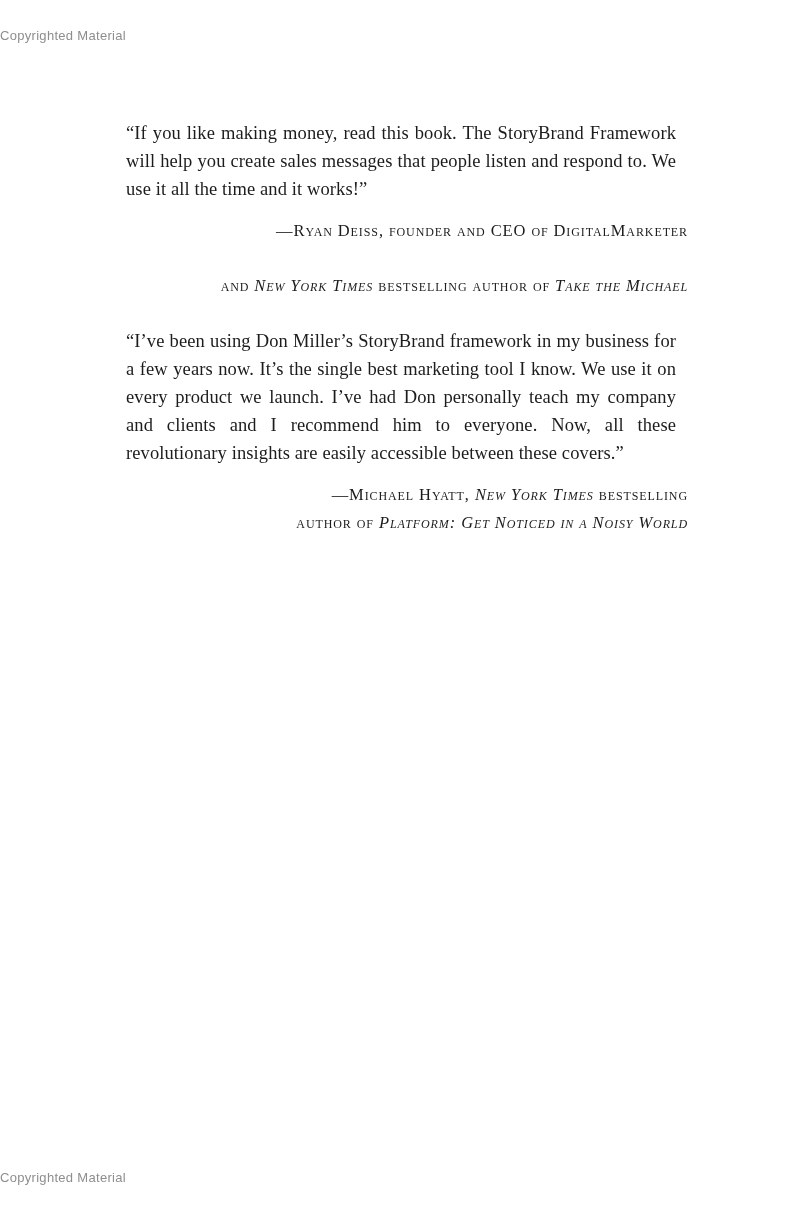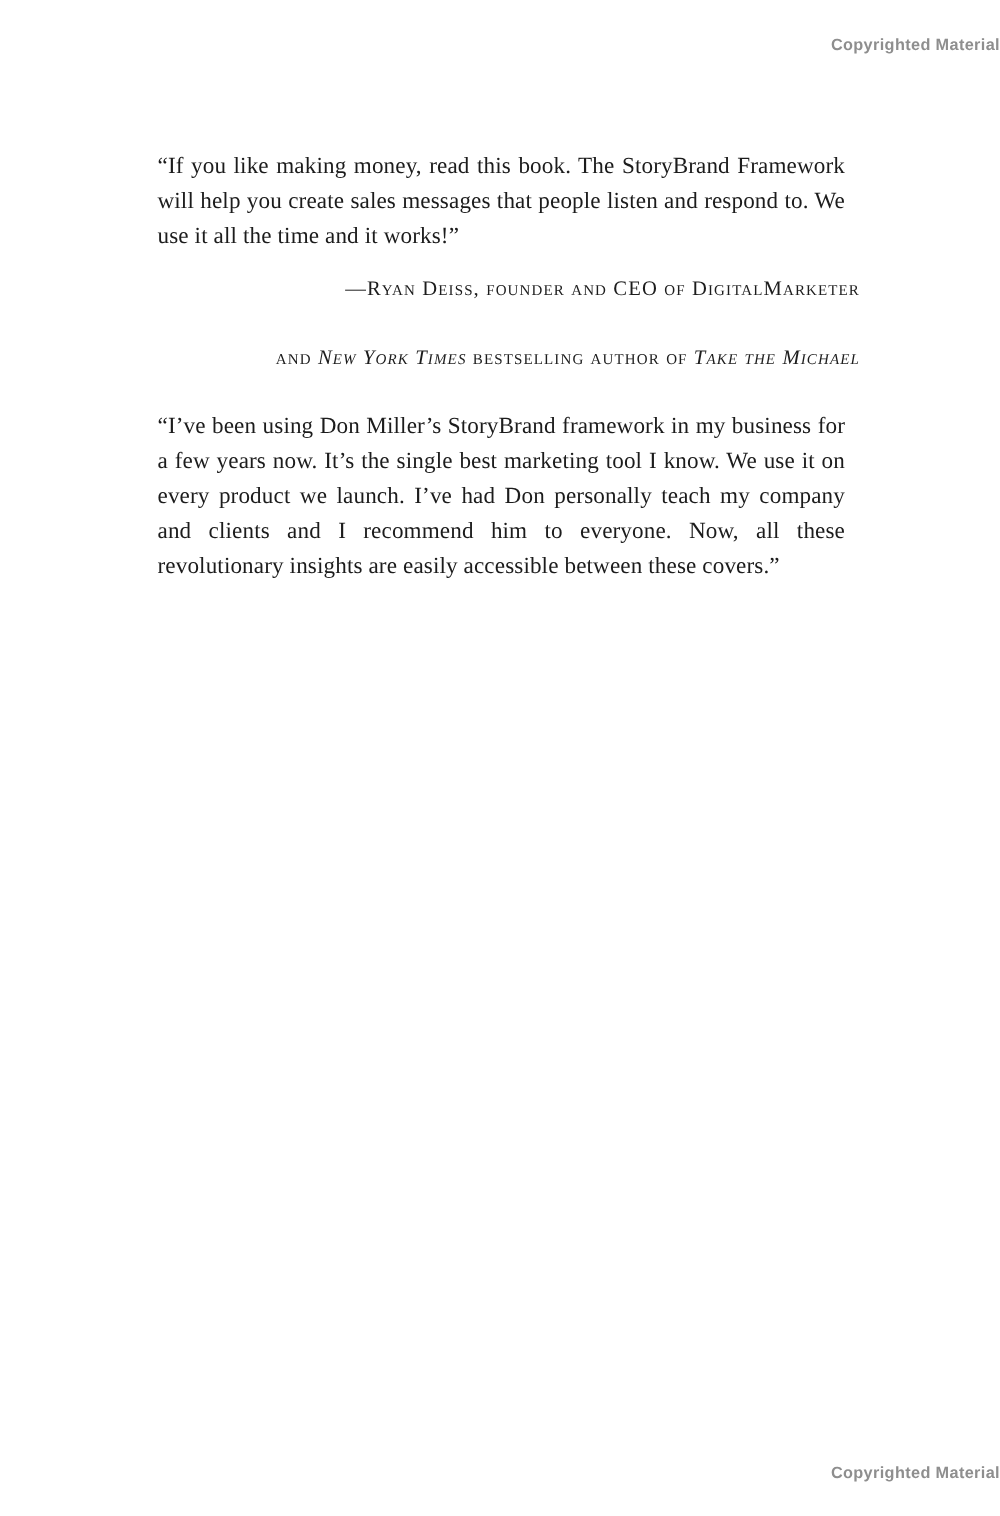--- a/index.html
+++ b/index.html
@@ -12,24 +12,24 @@
     height: 1213px;
     position: relative;
     overflow: hidden;
     font-family: "Liberation Serif", serif;
     color: #1c1c1c;
   }
   .notice {
     position: absolute;
     left: 0;
     width: 100%;
-    text-align: right;
+    text-align: left;
     font-family: "Liberation Sans", sans-serif;
     font-size: 13px;
-    font-weight: bold;
+    font-weight: normal;
     letter-spacing: 0.3px;
   }
   .notice.top { top: 28px; }
   .notice.bottom { top: 1170px; }
 
   .quotes {
     position: absolute;
     left: 114px;
     width: 574px;
     top: 107px;
@@ -68,17 +68,21 @@
           <div class="attr-line"><span>—Ryan Deiss, founder and CEO of DigitalMarketer</span></div>
         </div>
       </section>
       <section class="quote-block">
         <div class="attribution">
           <div class="attr-line"><span>and </span><i>New York Times</i><span> bestselling author of </span><i>Take the Michael</i></div>
         </div>
       </section>
       <section class="quote-block">
         <p class="quote-text">“I’ve been using Don Miller’s StoryBrand framework in my business for a few years now. It’s the single best marketing tool I know. We use it on every product we launch. I’ve had Don personally teach my company and clients and I recommend him to everyone. Now, all these revolutionary insights are easily accessible between these covers.”</p>
+        <div class="attribution">
+          <div class="attr-line"><span>—Michael Hyatt, </span><i>New York Times</i><span> bestselling</span></div>
+          <div class="attr-line"><span>author of </span><i>Platform: Get Noticed in a Noisy World</i></div>
+        </div>
       </section>
     </div>
 
   <div class="notice bottom" style="color: rgb(142, 142, 142);">Copyrighted Material</div>
 </main>
 
 </body></html>

